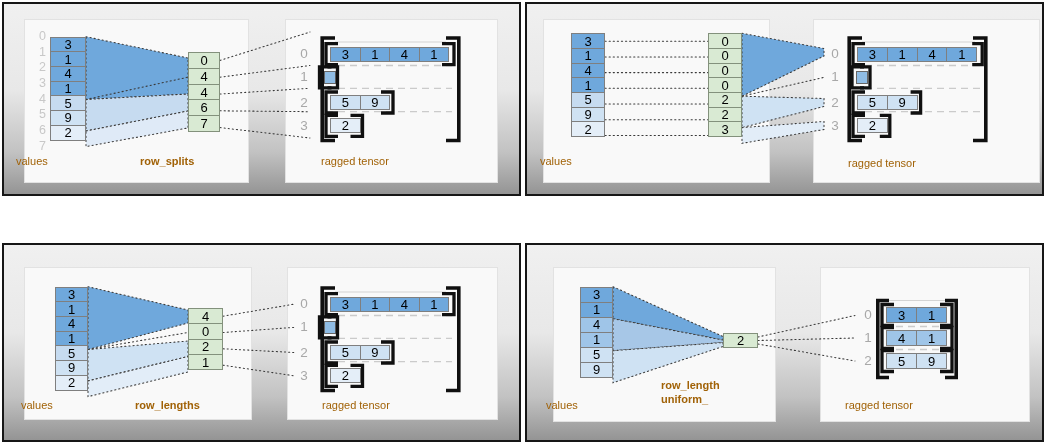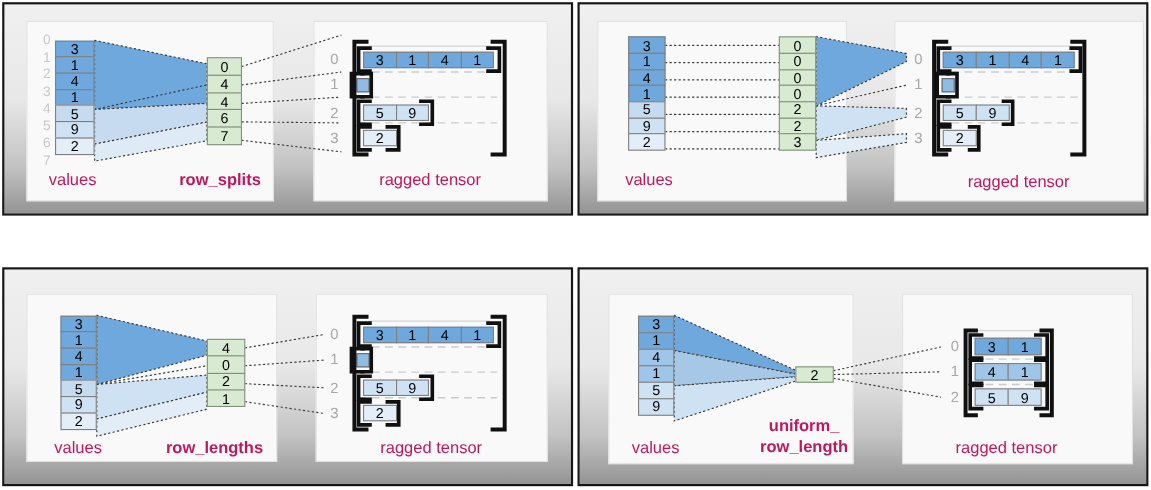--- a/index.html
+++ b/index.html
@@ -19,21 +19,21 @@
   .hstack .cell + .cell{margin-left:-1px;}
   .b1{background:#6fa8dc;} .b2{background:#9fc5e8;} .b3{background:#cfe2f3;}
   .b3a{background:#c6dbf0;} .b4{background:#e4eef8;}
   .g{background:#d9ead3;border-color:#83917c;}
   .mini{position:absolute;width:12px;height:13.5px;background:#8fbce4;border:1px solid #666;
         box-sizing:border-box;z-index:3;}
   .ilbl{height:15.7px;width:22px;line-height:15.7px;text-align:right;padding-right:4px;
         color:#c8c8c8;font-size:12.5px;}
   .rlbl{position:absolute;width:16px;height:16px;line-height:16px;text-align:center;
         color:#a8a8a8;font-size:13.5px;z-index:3;}
-  .lbl{position:absolute;font-size:15px;color:#be185d;text-align:center;z-index:3;line-height:1.25;}
+  .lbl{position:absolute;font-size:11px;color:#a16207;z-index:3;line-height:1.25;}
   .lbl.b{font-weight:bold;}
   .dot{stroke:#3a3a3a;stroke-width:1.05;stroke-dasharray:1.2 2.9;stroke-linecap:round;fill:none;}
   .fe{stroke:#3a3a3a;stroke-width:1.05;stroke-dasharray:1.2 2.9;stroke-linecap:round;}
   .sep{stroke:#cbcbcb;stroke-width:1.3;stroke-dasharray:7 5;}
   .gl{stroke:#d4d4d4;stroke-width:1.2;}
   path.ob{fill:none;stroke:#101010;stroke-width:3.6;}
   path.rb{fill:none;stroke:#101010;stroke-width:3.3;}
 </style>
 </head>
 <body>
@@ -259,22 +259,22 @@
   <div class="hstack" style="left:886px;top:330px;--cw:31px;--ch:16px">
     <div class="cell b2">4</div>
     <div class="cell b2">1</div>
   </div>
   <div class="hstack" style="left:886px;top:353px;--cw:31px;--ch:16px">
     <div class="cell b3">5</div>
     <div class="cell b3">9</div>
   </div>
   <div class="lbl" style="left:546px;top:399px;width:100px">values</div>
   <div class="lbl b" style="left:661px;top:379px;width:140px">
+    <div>row_length</div>
     <div>uniform_</div>
-    <div>row_length</div>
   </div>
   <div class="lbl" style="left:845px;top:399px;width:140px">ragged tensor</div>
 
   <svg class="layer over" width="1046" height="445">
     <g>
       <path class="ob" d="M335,38 H322.2 V140.5 H335"></path>
       <path class="ob" d="M446,38 H458.8 V140.5 H446"></path>
       <path class="rb" d="M338,43.7 H326 V64.7 H338"></path>
       <path class="rb" d="M442,43.7 H454 V64.7 H442"></path>
       <path class="rb" d="M331.5,66.9 H319.5 V87.9 H331.5"></path>

